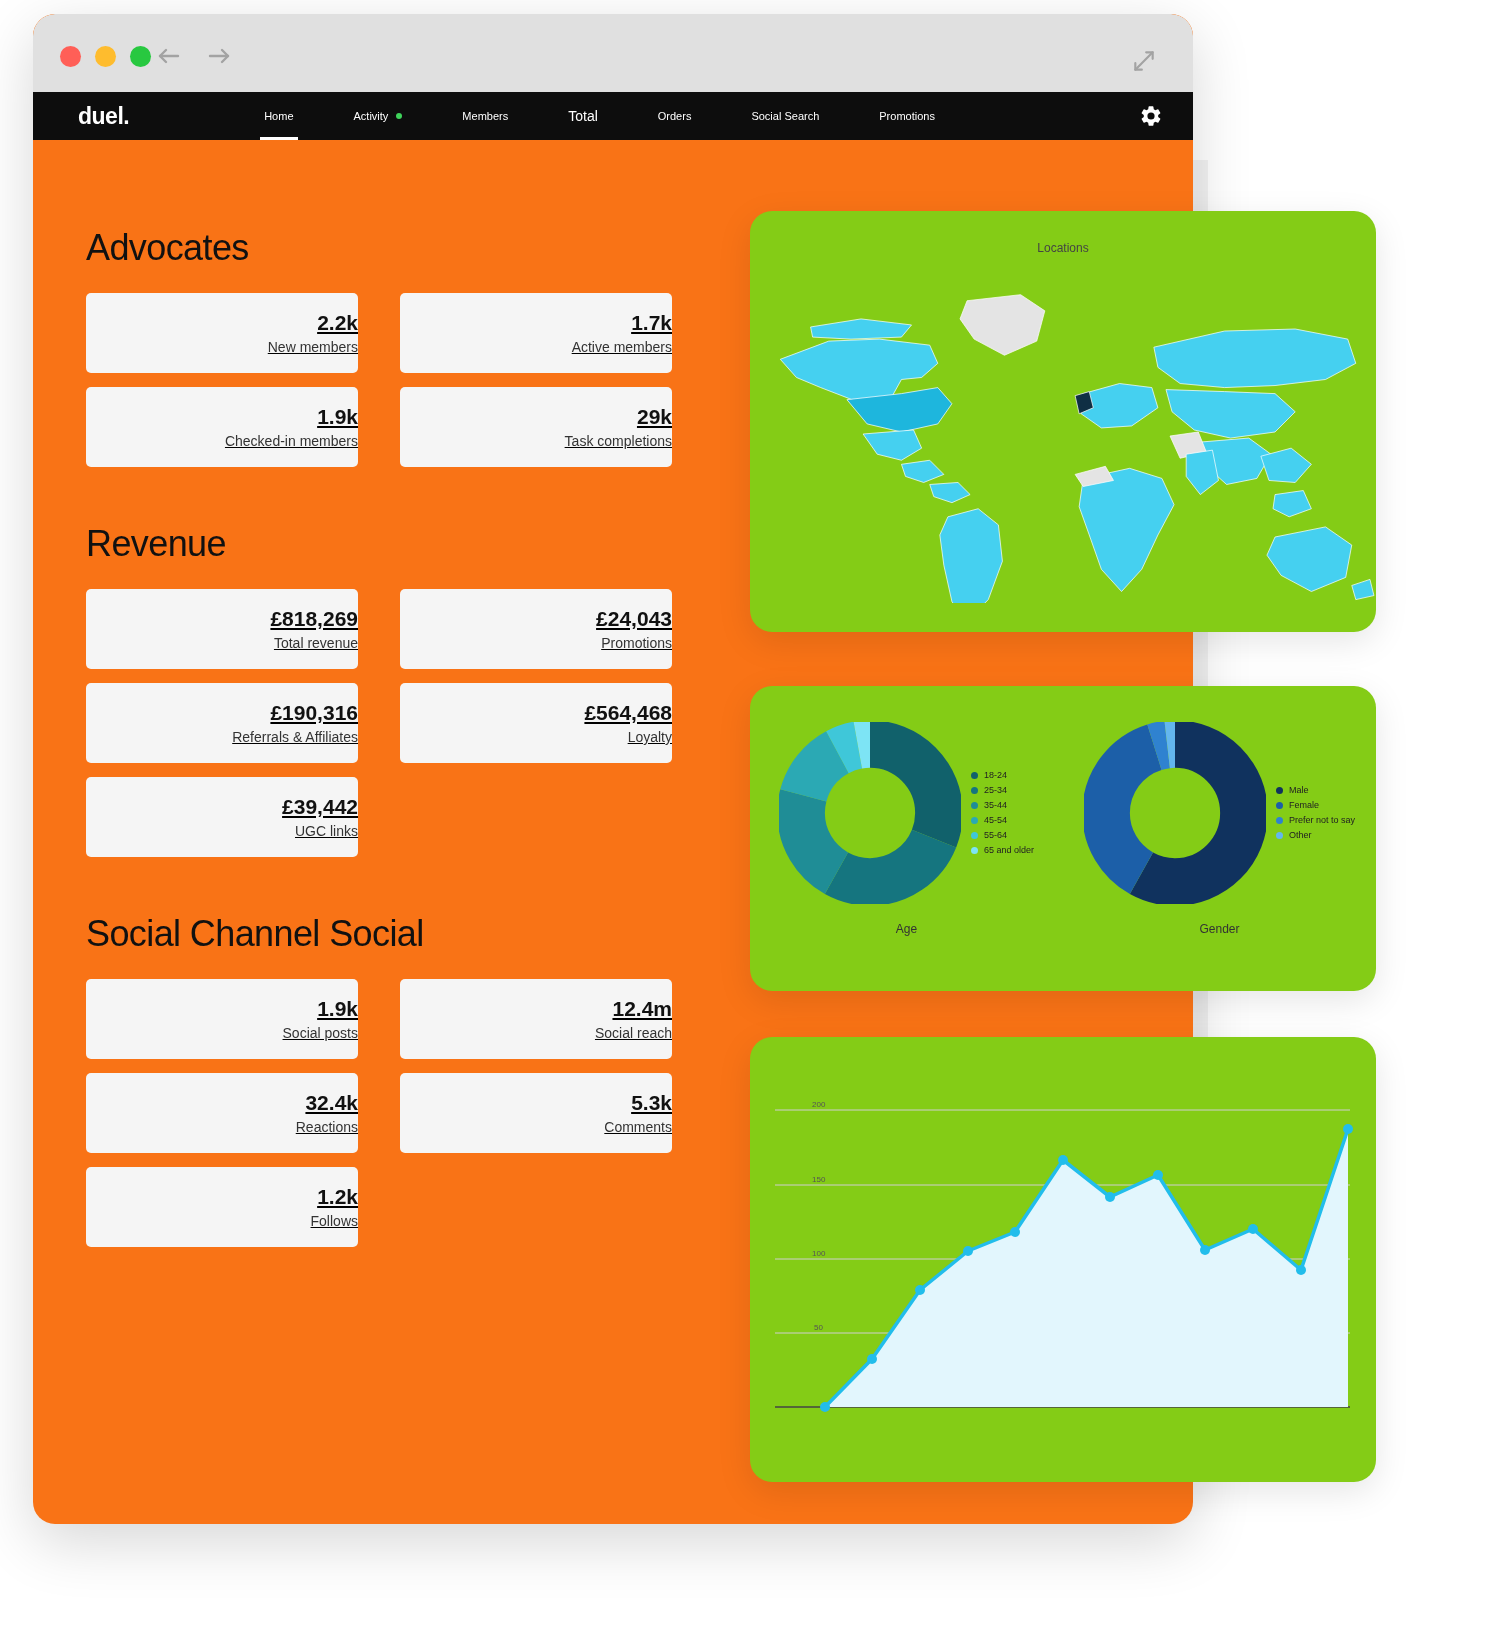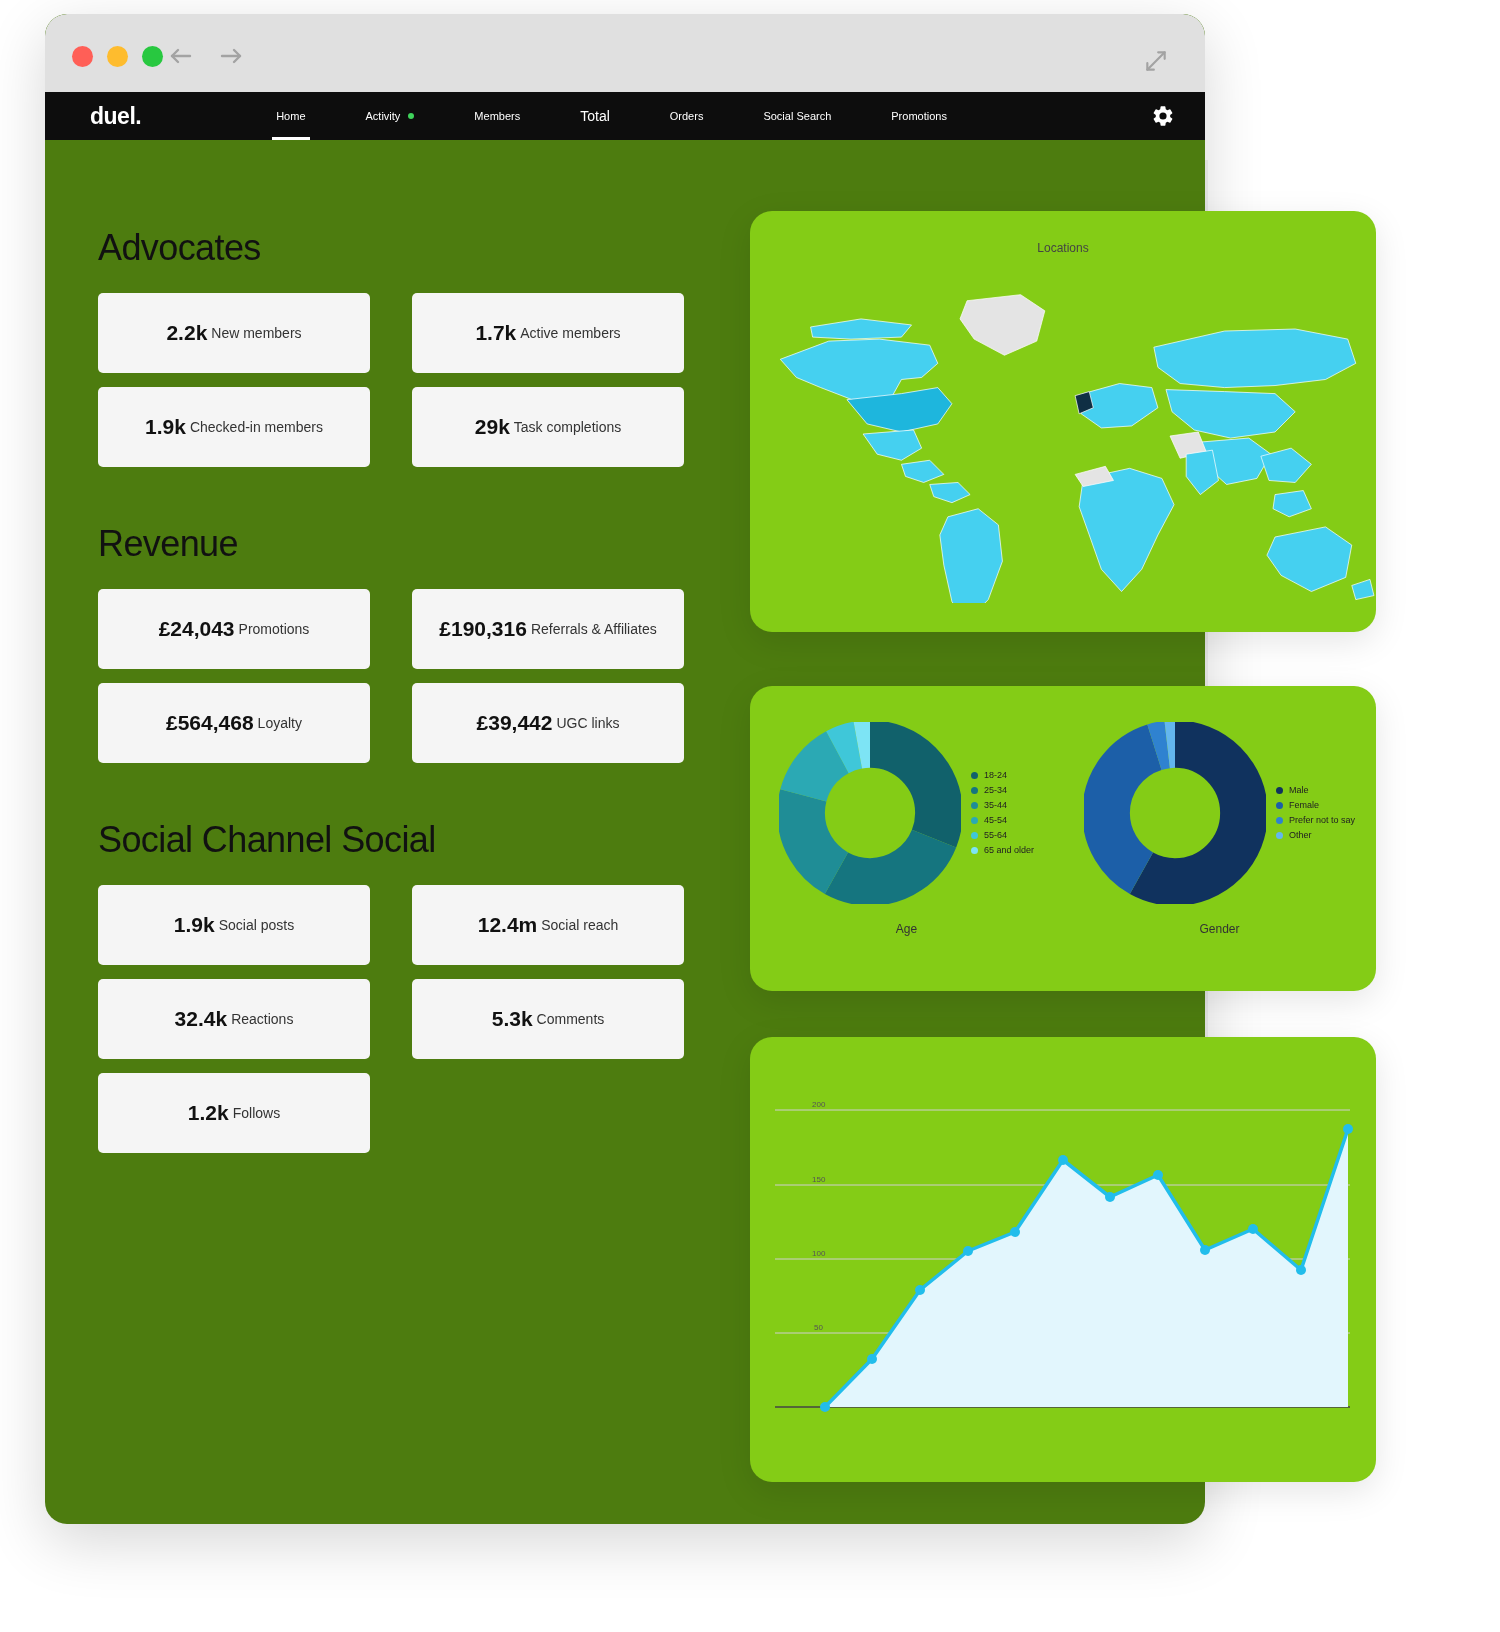--- a/index.html
+++ b/index.html
@@ -12,25 +12,25 @@
   }
   #root {
     position: relative;
     width: 1500px;
     height: 1632px;
   }
 
   
   .window {
     position: absolute;
-    left: 45px;
+    left: 33px;
     top: 14px;
     width: 1160px;
     height: 1510px;
-    background: #4d7c0f;
+    background: #f97316;
     border-radius: 22px;
     box-shadow: 0 18px 60px rgba(0,0,0,0.16);
     overflow: hidden;
   }
   .titlebar {
     height: 78px;
     background: #e0e0e0;
     border-radius: 22px 22px 0 0;
     position: relative;
   }
@@ -115,24 +115,25 @@
     display: grid;
     grid-template-columns: 272px 272px;
     gap: 14px 42px;
     margin-bottom: 56px;
   }
   .stat {
     background: #f5f5f5;
     border-radius: 5px;
     height: 80px;
     display: flex;
-    flex-direction: row;
-    align-items: center;
+    flex-direction: column;
+    align-items: flex-end;
     justify-content: center;
     gap: 4px;
+    text-decoration: underline;
   }
   .stat .val { font-size: 21px; font-weight: 700; color: #111; }
   .stat .lbl { font-size: 14px; color: #333; }
 
   
   .card {
     position: absolute;
     background: #84cc16;
     border-radius: 22px;
     box-shadow: 0 10px 34px rgba(0,0,0,0.10);
@@ -262,20 +263,24 @@
             <div class="lbl">Checked-in members</div>
           </div>
           <div class="stat">
             <div class="val">29k</div>
             <div class="lbl">Task completions</div>
           </div>
         </div>
 
         <h2 class="section">Revenue</h2>
         <div class="stats">
+          <div class="stat">
+            <div class="val">£818,269</div>
+            <div class="lbl">Total revenue</div>
+          </div>
           <div class="stat">
             <div class="val">£24,043</div>
             <div class="lbl">Promotions</div>
           </div>
           <div class="stat">
             <div class="val">£190,316</div>
             <div class="lbl">Referrals &amp; Affiliates</div>
           </div>
           <div class="stat">
             <div class="val">£564,468</div>

